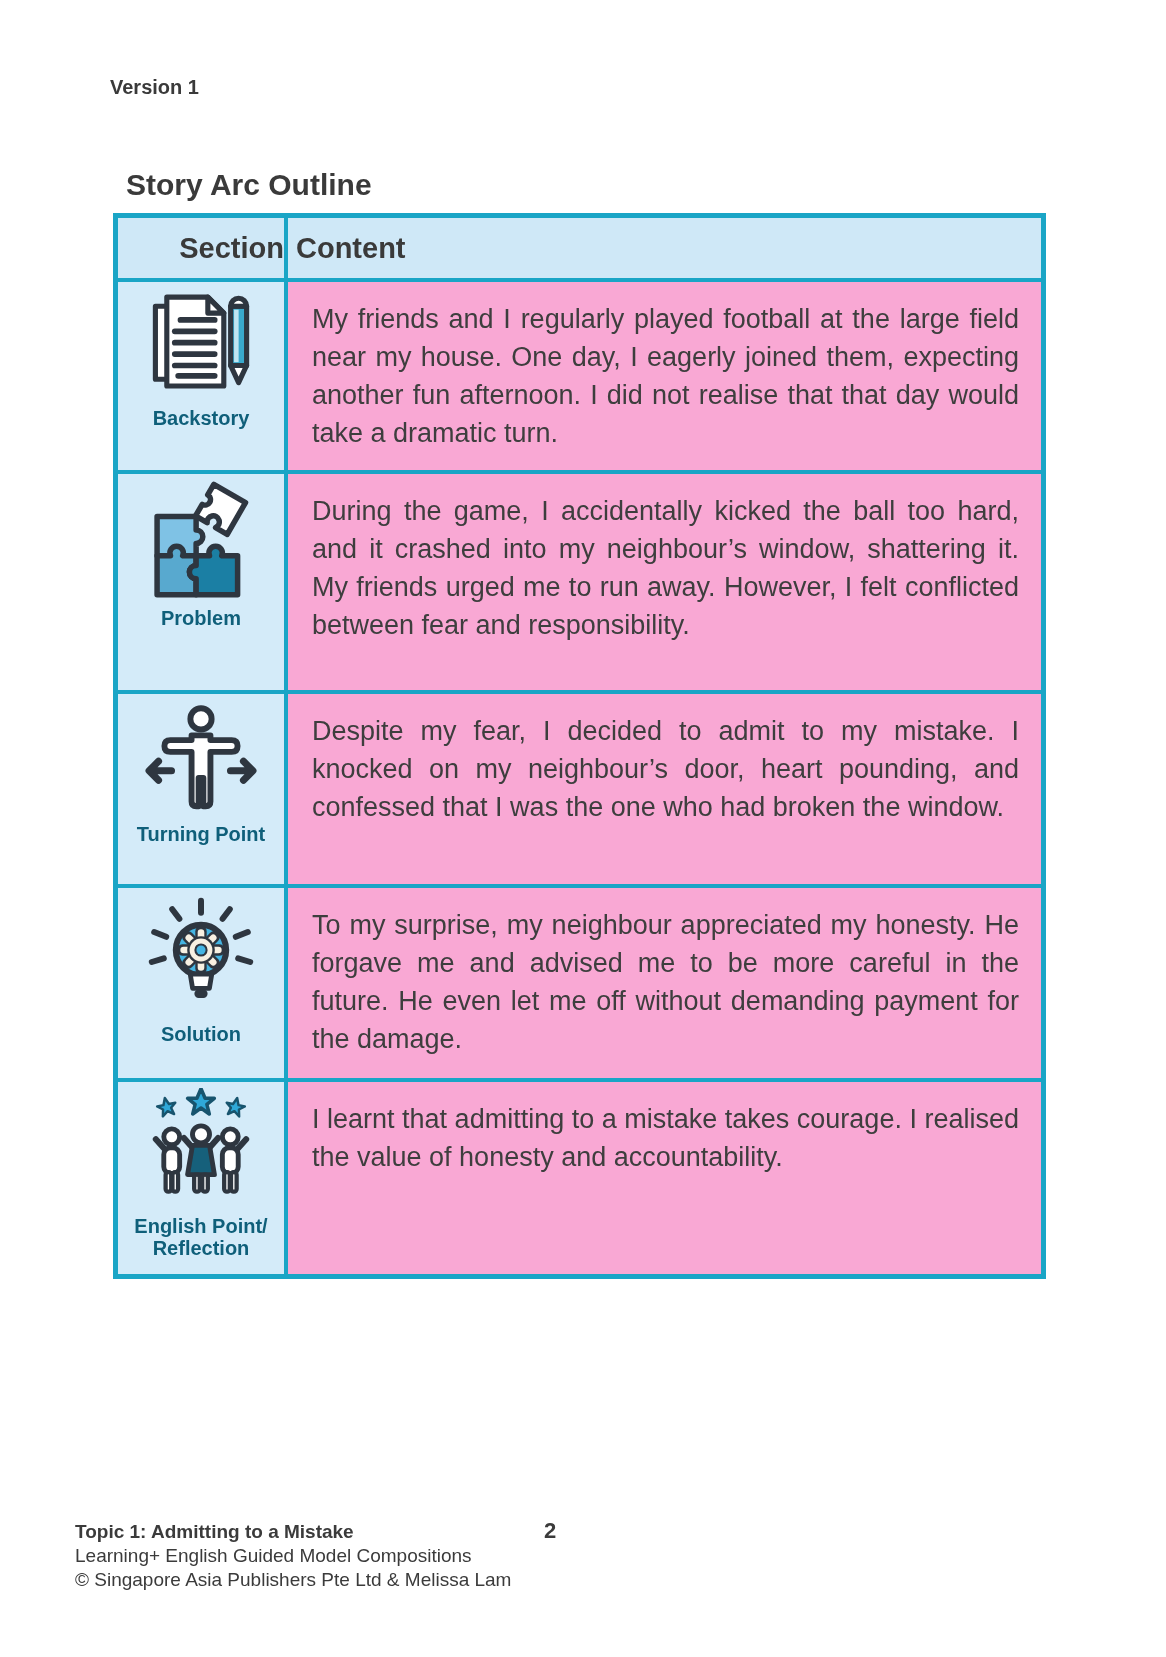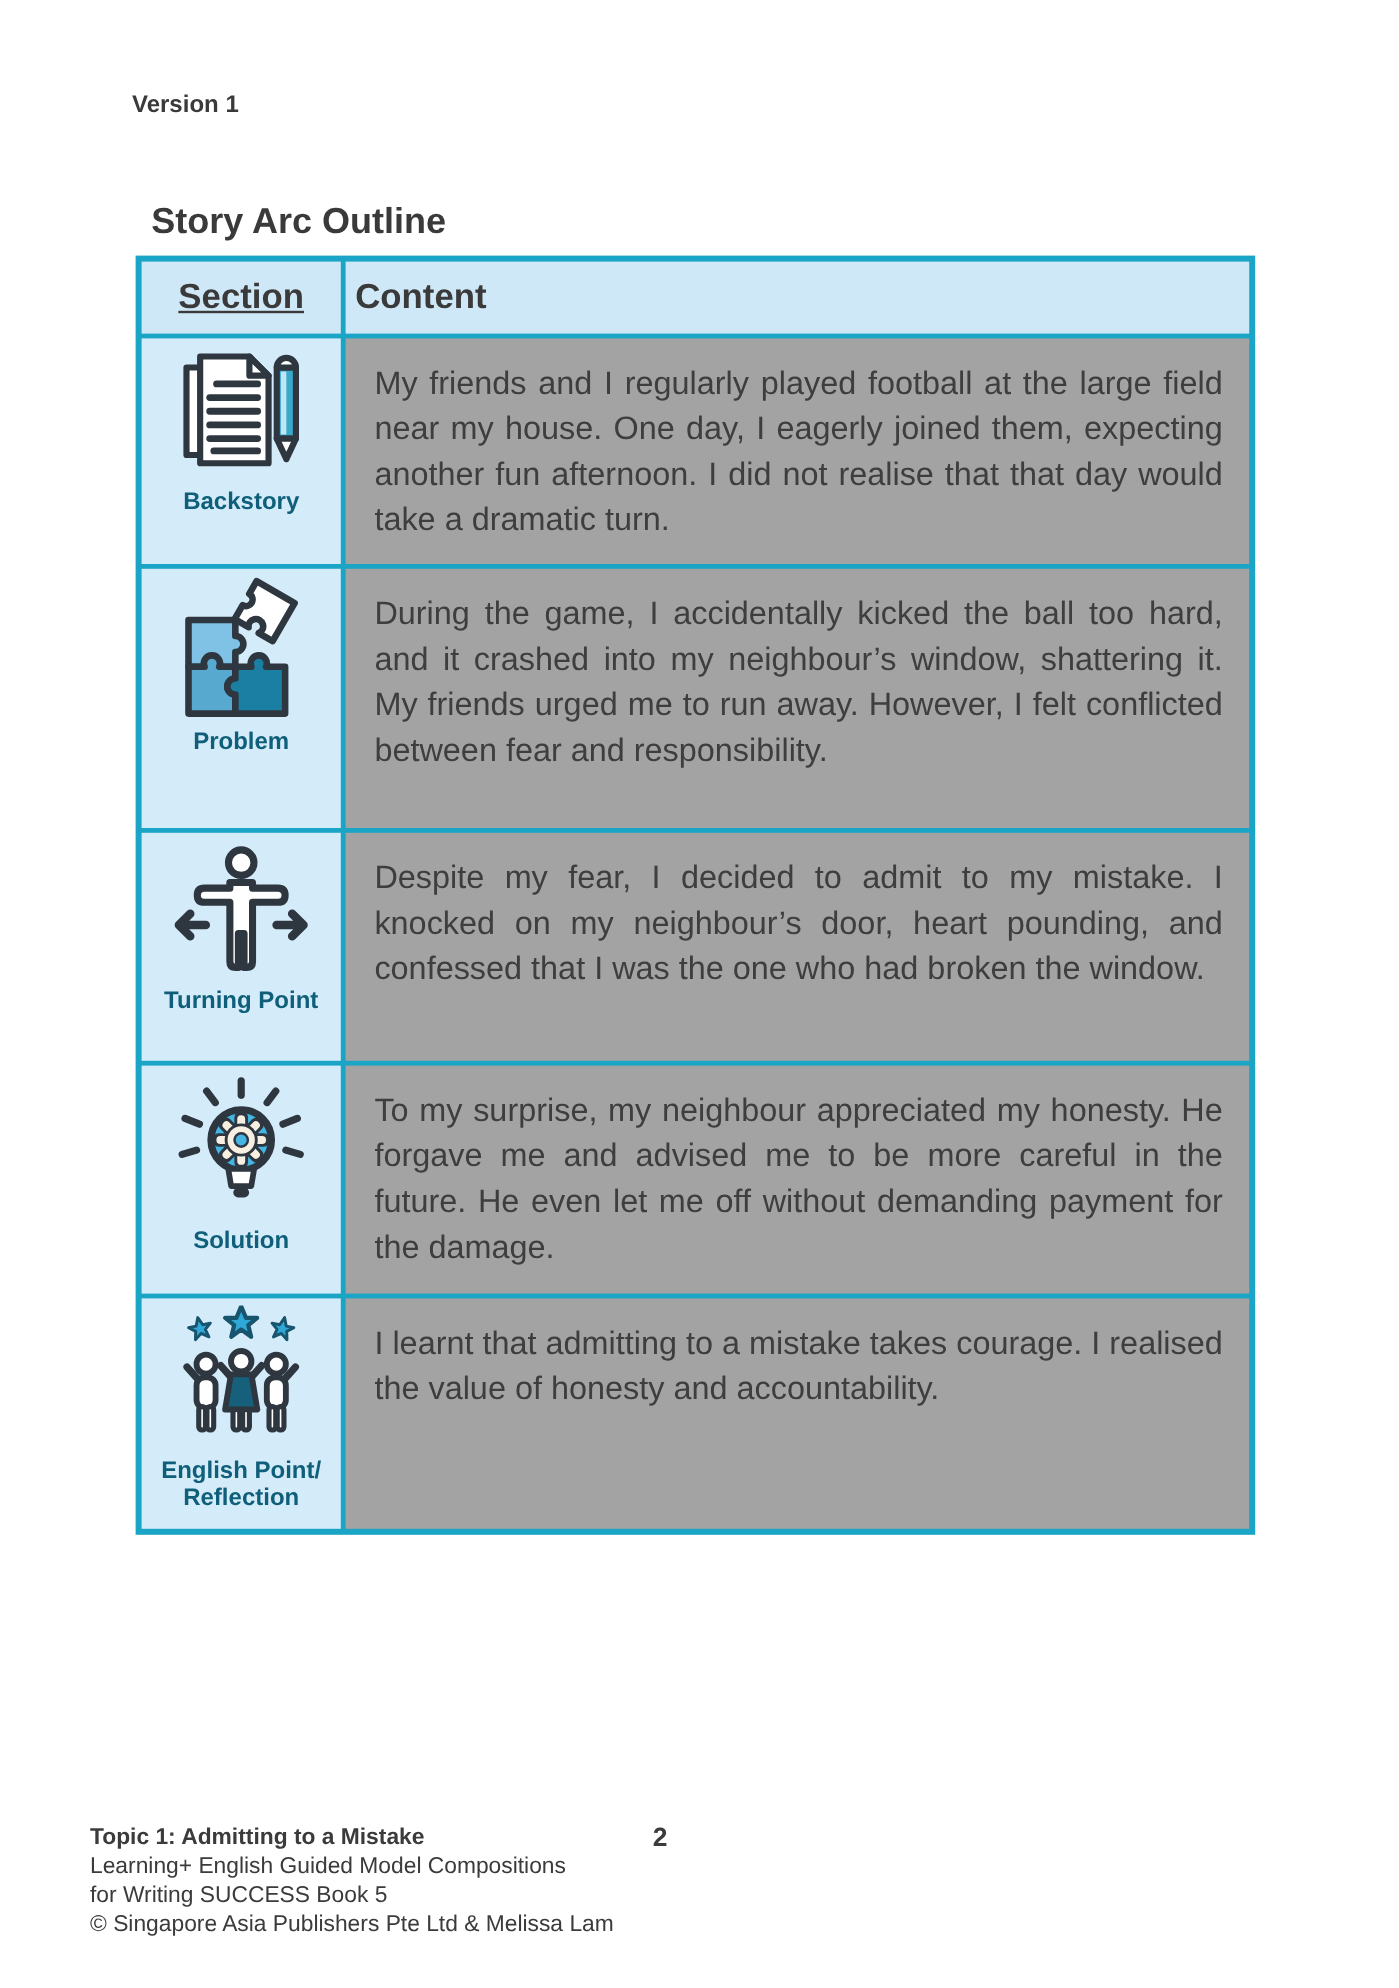--- a/index.html
+++ b/index.html
@@ -15,31 +15,31 @@
   .story-table{
     position:absolute;left:113px;top:213px;width:933px;box-sizing:border-box;
     background:#1aa5c6;
     display:grid;
     grid-template-columns:166px 1fr;
     grid-template-rows:60px 188px 216px 190px 190px 192px;
     gap:4px;padding:5px;
   }
   .cell{box-sizing:border-box;}
   .head{background:#cfe8f7;display:flex;align-items:center;font-size:29px;font-weight:bold;color:#3a3a3a;}
-  .head.section-head{justify-content:center;text-decoration:underline;}
+  .head.section-head{justify-content:flex-end;}
   .head.content-head{padding-left:8px;}
   .sec{
     background:#d4ebf9;display:flex;flex-direction:column;align-items:center;
     padding:6px 4px;
   }
   .sec .label{
     margin-top:5px;font-size:20px;font-weight:bold;color:#0f5f7a;
     text-align:center;line-height:22px;max-width:152px;
   }
-  .con{background:#a3a3a3;}
+  .con{background:#f9a8d4;}
   .con p{
     margin:0;padding:18px 22px 8px 24px;
     font-size:27px;line-height:38px;color:#3e3e3e;
     text-align:justify;
   }
   .icon{display:block;line-height:0;}
   .footer{position:absolute;left:75px;top:1520px;font-size:19px;line-height:24px;color:#3b3b3b;}
   .footer .topic{font-weight:bold;}
   .pagenum{position:absolute;left:530px;top:1518px;width:40px;text-align:center;font-size:22px;font-weight:bold;color:#3b3b3b;}
 </style>
@@ -209,16 +209,15 @@
   </div>
   <div class="cell con">
     <p>I learnt that admitting to a mistake takes courage. I realised the value of honesty and accountability.</p>
   </div>
 
 </div>
 
 <div class="footer">
   <div class="topic">Topic 1: Admitting to a Mistake</div>
   <div>Learning+ English Guided Model Compositions</div>
-  <div>for Writing SUCCESS Book 5</div>
   <div>© Singapore Asia Publishers Pte Ltd &amp; Melissa Lam</div>
 </div>
 <div class="pagenum">2</div>
 
 </body></html>

